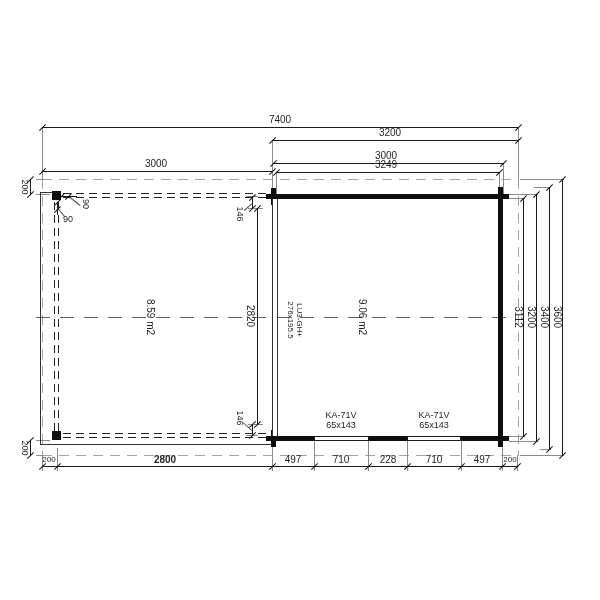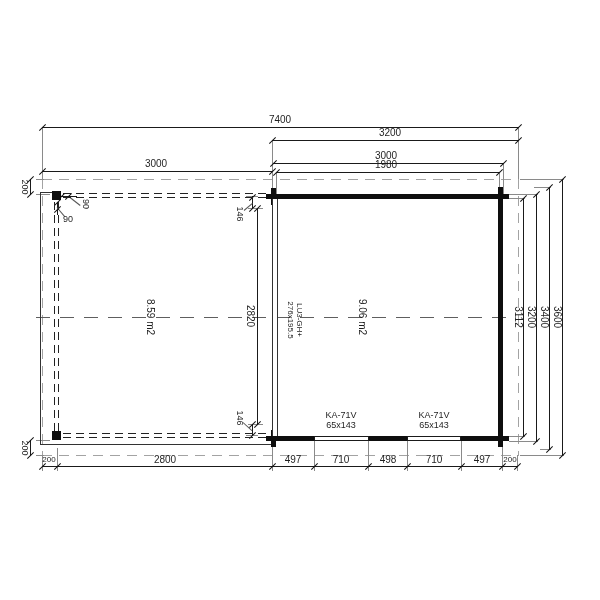--- a/index.html
+++ b/index.html
@@ -155,28 +155,28 @@
   <div class="blk" style="left:503px;top:436px;width:6px;height:5px;"></div>
   <div class="blk" style="left:271px;top:188px;width:5px;height:17px;"></div>
   <div class="blk" style="left:271px;top:430px;width:5px;height:17px;"></div>
   <div class="glz" style="left:272px;top:199px;width:6px;height:237px;"></div>
   <div class="win" style="left:314px;top:436px;width:55px;"></div>
   <div class="win" style="left:407px;top:436px;width:54px;"></div>
 
   <div class="t" style="left:280px;top:120px;">7400</div>
   <div class="t" style="left:390px;top:133px;">3200</div>
   <div class="t" style="left:386px;top:156px;">3000</div>
-  <div class="t" style="left:386px;top:165px;">1980</div>
+  <div class="t" style="left:386px;top:165px;">3249</div>
   <div class="t" style="left:156px;top:164px;">3000</div>
 
   <div class="t tx" style="left:49px;top:460px;">200</div>
-  <div class="t" style="left:165px;top:460px;">2800</div>
+  <div class="t" style="left:165px;top:460px;font-weight:bold;">2800</div>
   <div class="t" style="left:293px;top:460px;">497</div>
   <div class="t" style="left:341px;top:460px;">710</div>
-  <div class="t" style="left:388px;top:460px;">498</div>
+  <div class="t" style="left:388px;top:460px;">228</div>
   <div class="t" style="left:434px;top:460px;">710</div>
   <div class="t" style="left:482px;top:460px;">497</div>
   <div class="t tx" style="left:510px;top:460px;">200</div>
 
   <div class="t tr" style="left:518px;top:317px;">3112</div>
   <div class="t tr" style="left:531px;top:317px;">3200</div>
   <div class="t tr" style="left:544px;top:317px;">3400</div>
   <div class="t tr" style="left:557px;top:317px;">3600</div>
 
   <div class="t tr ts" style="left:25px;top:187px;">200</div>

